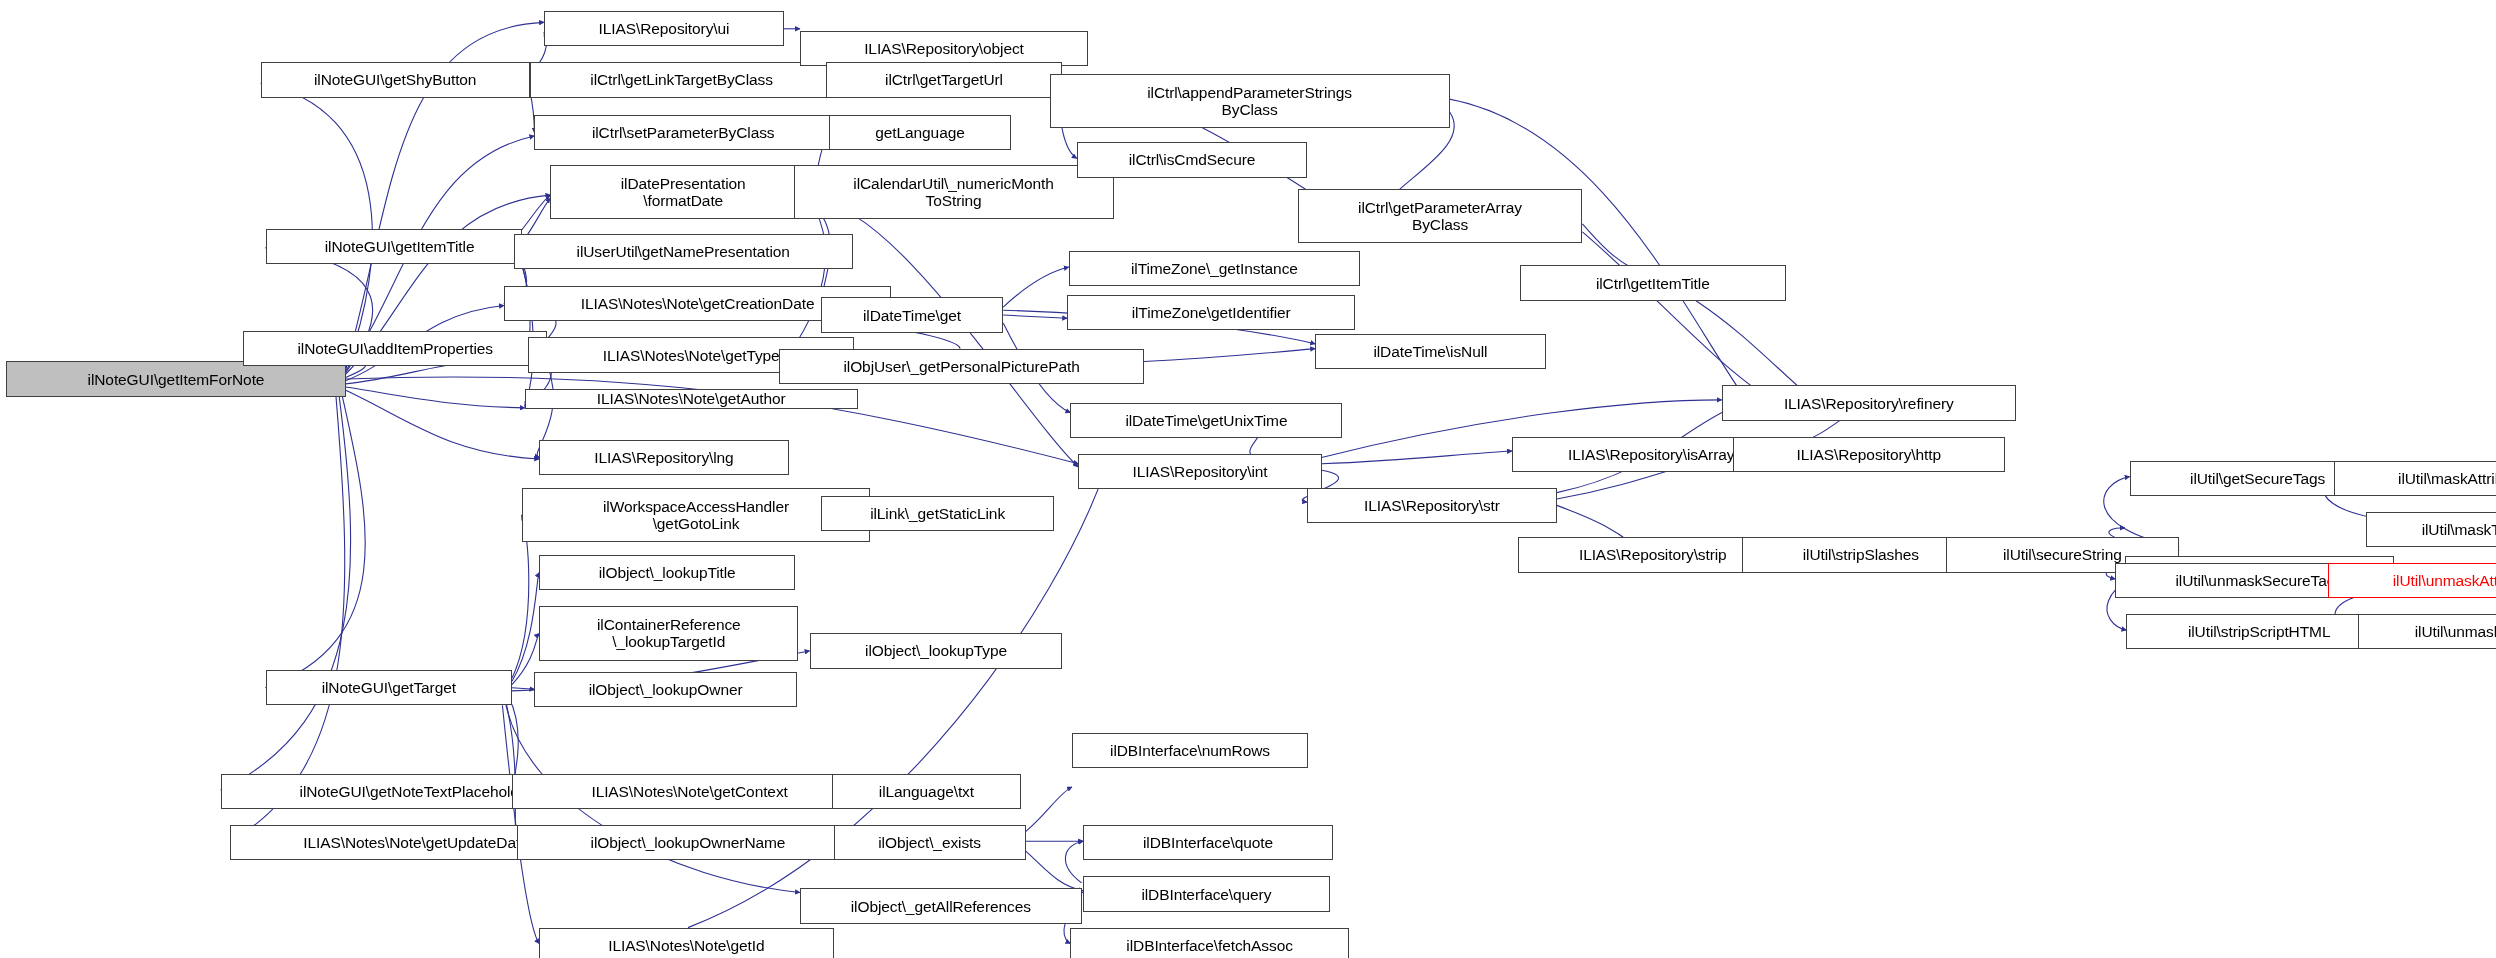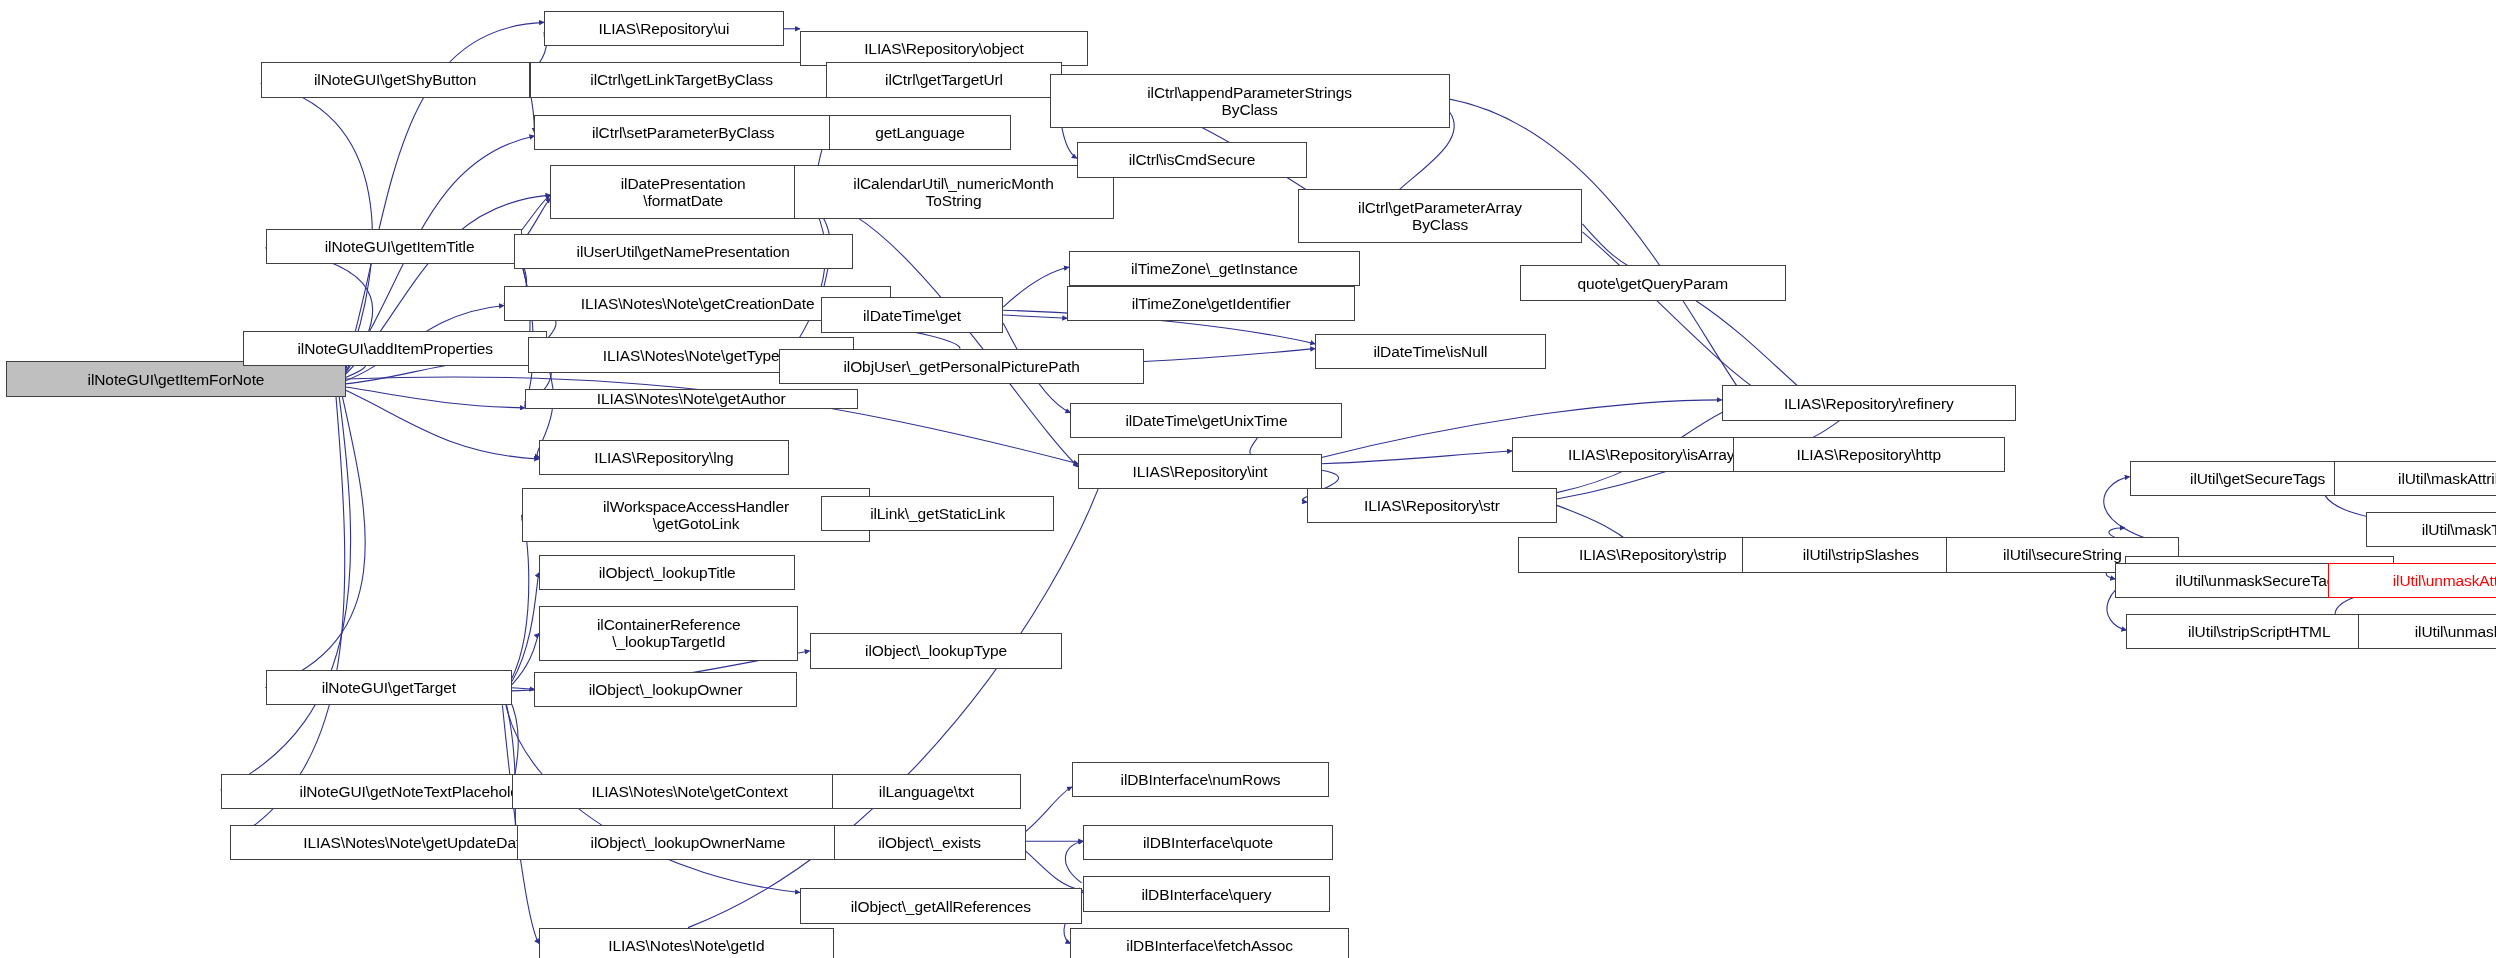--- a/index.html
+++ b/index.html
@@ -183,31 +183,31 @@
       <div class="node" title="ilLink\_getStaticLink" style="left: 820.8px; top: 495.793px; width: 233.6px; height: 35.1853px;">ilLink\_getStaticLink</div>
       <div class="node" title="ilObject\_lookupType" style="left: 809.6px; top: 633.336px; width: 252.8px; height: 35.1853px;">ilObject\_lookupType</div>
       <div class="node" title="ilLanguage\txt" style="left: 832px; top: 774.077px; width: 188.8px; height: 35.1853px;">ilLanguage\txt</div>
       <div class="node" title="ilObject\_exists" style="left: 833.6px; top: 825.255px; width: 192px; height: 35.1853px;">ilObject\_exists</div>
       <div class="node" title="ilObject\_getAllReferences" style="left: 800px; top: 876.434px; width: 281.6px; height: 35.1853px; margin-top: 12px;">ilObject\_getAllReferences</div>
       <div class="node" title="ilCtrl\appendParameterStrings
 ByClass" style="left: 1049.6px; top: 73.5693px; width: 400px; height: 54.3773px;">ilCtrl\appendParameterStrings
 ByClass</div>
       <div class="node" title="ilCtrl\isCmdSecure" style="left: 1076.8px; top: 142.341px; width: 230.4px; height: 35.1853px;">ilCtrl\isCmdSecure</div>
       <div class="node" title="ilTimeZone\_getInstance" style="left: 1068.8px; top: 251.095px; width: 291.2px; height: 35.1853px;">ilTimeZone\_getInstance</div>
-      <div class="node" title="ilTimeZone\getIdentifier" style="left: 1067.2px; top: 286px; width: 288px; height: 35.1853px;">ilTimeZone\getIdentifier</div>
+      <div class="node" title="ilTimeZone\getIdentifier" style="left: 1067.2px; top: 295px; width: 288px; height: 35.1853px;">ilTimeZone\getIdentifier</div>
       <div class="node" title="ilDateTime\getUnixTime" style="left: 1070.4px; top: 403.032px; width: 272px; height: 35.1853px;">ilDateTime\getUnixTime</div>
       <div class="node" title="ILIAS\Repository\int" style="left: 1078.4px; top: 454.21px; width: 243.2px; height: 35.1853px;">ILIAS\Repository\int</div>
-      <div class="node" title="ilDBInterface\numRows" style="left: 1072px; top: 762px; width: 257px; height: 35.1853px;">ilDBInterface\numRows</div>
+      <div class="node" title="ilDBInterface\numRows" style="left: 1072px; top: 733px; width: 236px; height: 35.1853px;">ilDBInterface\numRows</div>
       <div class="node" title="ilDBInterface\quote" style="left: 1083.2px; top: 825.255px; width: 249.6px; height: 35.1853px;">ilDBInterface\quote</div>
       <div class="node" title="ilDBInterface\query" style="left: 1083.2px; top: 876.434px; width: 246.4px; height: 35.1853px;">ilDBInterface\query</div>
       <div class="node" title="ilDBInterface\fetchAssoc" style="left: 1070.4px; top: 927.613px; width: 278.4px; height: 35.1853px;">ilDBInterface\fetchAssoc</div>
       <div class="node" title="ilCtrl\getParameterArray
 ByClass" style="left: 1297.6px; top: 188.721px; width: 284.8px; height: 54.3773px;">ilCtrl\getParameterArray
 ByClass</div>
-      <div class="node" title="ilCtrl\getQueryParam" style="left: 1520px; top: 265.489px; width: 265.6px; height: 35.1853px;">quote\getQueryParam</div>
+      <div class="node" title="ilCtrl\getQueryParam" style="left: 1520px; top: 265.489px; width: 265.6px; height: 35.1853px;">ilCtrl\getItemTitle</div>
       <div class="node" title="ilDateTime\isNull" style="left: 1315.2px; top: 334.26px; width: 230.4px; height: 35.1853px;">ilDateTime\isNull</div>
       <div class="node" title="ILIAS\Repository\isArray" style="left: 1512px; top: 436.618px; width: 278.4px; height: 35.1853px;">ILIAS\Repository\isArray</div>
       <div class="node" title="ILIAS\Repository\str" style="left: 1307.2px; top: 487.796px; width: 249.6px; height: 35.1853px;">ILIAS\Repository\str</div>
       <div class="node" title="ILIAS\Repository\strip" style="left: 1518.4px; top: 537.376px; width: 268.8px; height: 35.1853px;">ILIAS\Repository\strip</div>
       <div class="node" title="ILIAS\Repository\refinery" style="left: 1721.6px; top: 385.439px; width: 294.4px; height: 35.1853px;">ILIAS\Repository\refinery</div>
       <div class="node" title="ILIAS\Repository\http" style="left: 1732.8px; top: 436.618px; width: 272px; height: 35.1853px;">ILIAS\Repository\http</div>
       <div class="node" title="ilUtil\stripSlashes" style="left: 1742.4px; top: 537.376px; width: 236.8px; height: 35.1853px;">ilUtil\stripSlashes</div>
       <div class="node" title="ilUtil\secureString" style="left: 1945.6px; top: 537.376px; width: 233.6px; height: 35.1853px;">ilUtil\secureString</div>
       <div class="node" title="ilUtil\getSecureTags" style="left: 2129.6px; top: 460.608px; width: 256px; height: 35.1853px;">ilUtil\getSecureTags</div>
       <div class="node" title="ilUtil\maskSecureTags" style="left: 2124.8px; top: 511.786px; width: 268.8px; height: 35.1853px; margin-top: 44px;">ilUtil\maskSecureTags</div>

